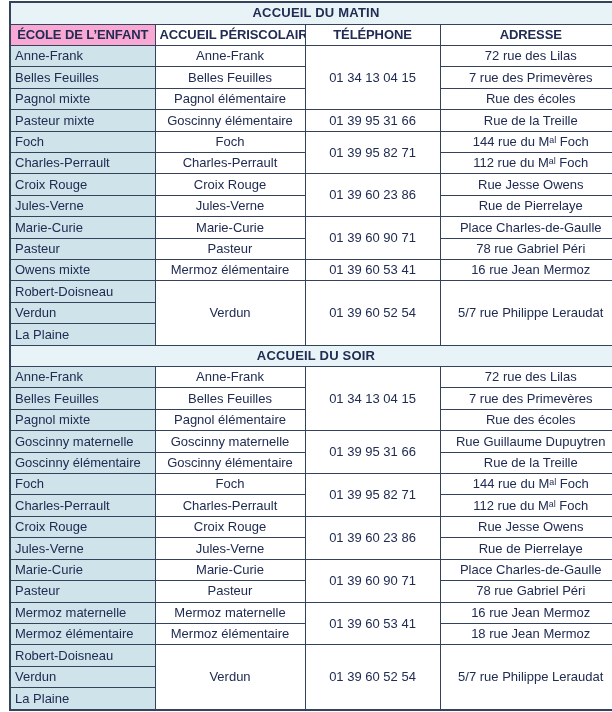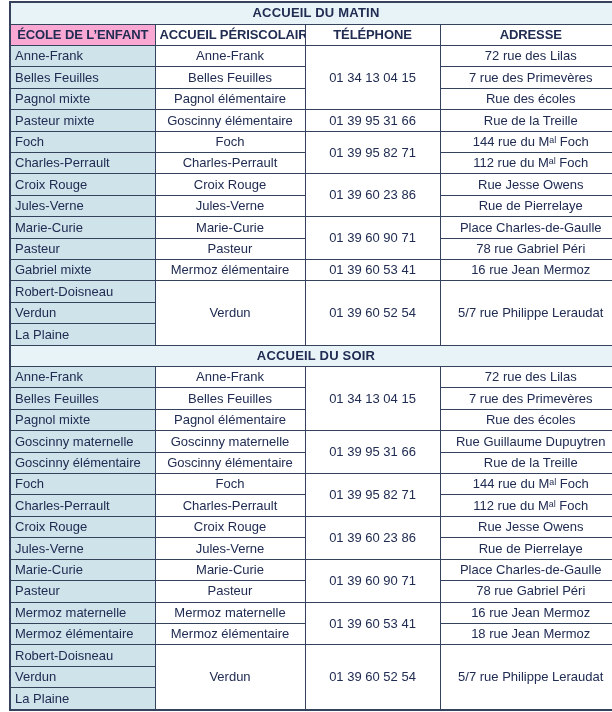--- a/index.html
+++ b/index.html
@@ -137,21 +137,21 @@
           <td class="col1">Marie-Curie</td>
           <td class="col2" rowspan="2">01 39 60 90 71</td>
           <td class="col3">Place Charles-de-Gaulle</td>
         </tr>
         <tr>
           <td class="col0">Pasteur</td>
           <td class="col1">Pasteur</td>
           <td class="col3">78 rue Gabriel Péri</td>
         </tr>
         <tr>
-          <td class="col0">Gabriel mixte</td>
+          <td class="col0">Owens mixte</td>
           <td class="col1">Mermoz élémentaire</td>
           <td class="col2">01 39 60 53 41</td>
           <td class="col3">16 rue Jean Mermoz</td>
         </tr>
         <tr>
           <td class="col0">Robert-Doisneau</td>
           <td class="col1" rowspan="3">Verdun</td>
           <td class="col2" rowspan="3">01 39 60 52 54</td>
           <td class="col3" rowspan="3">5/7 rue Philippe Leraudat</td>
         </tr>

